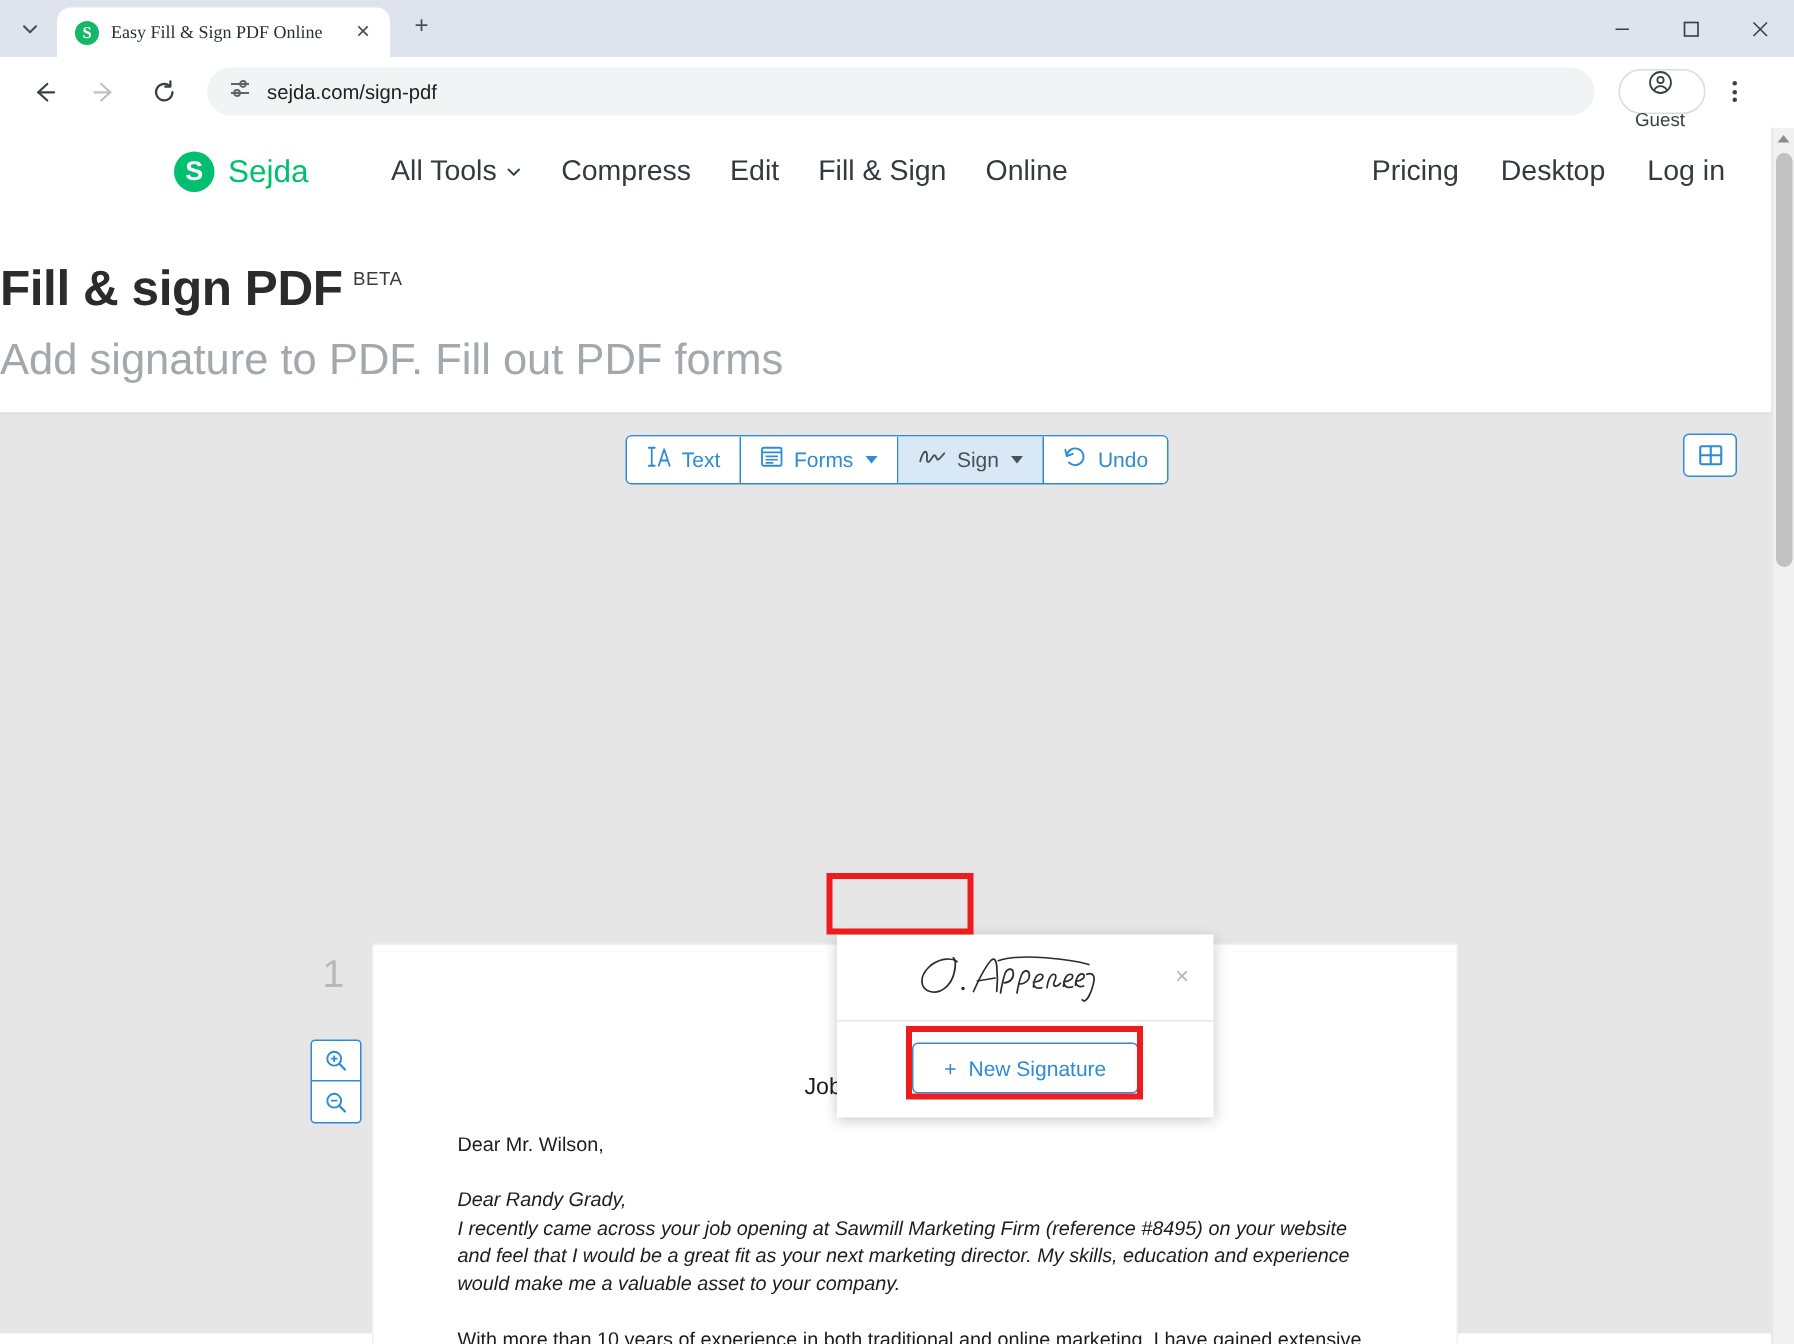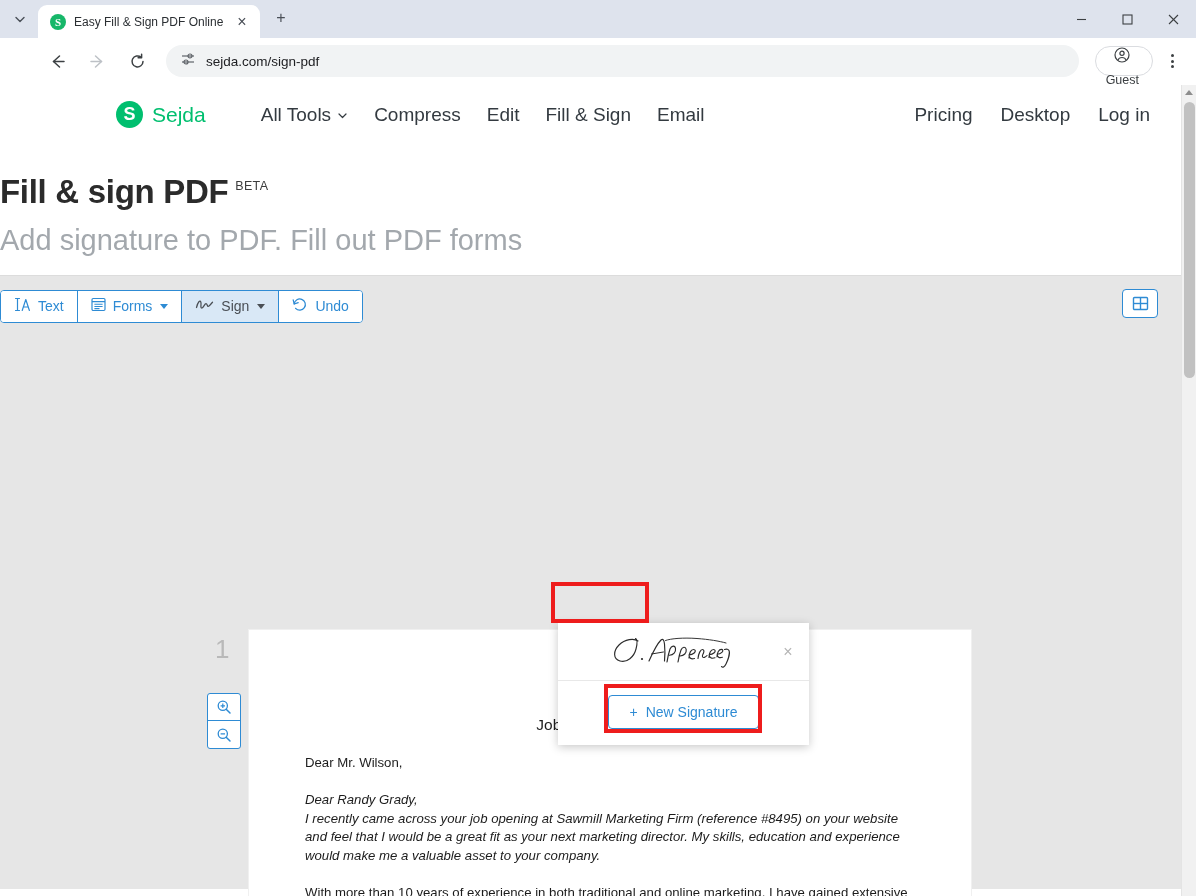--- a/index.html
+++ b/index.html
@@ -47,20 +47,21 @@
     display: flex; align-items: center; justify-content: center;
     flex: 0 0 auto;
     font-family: "Liberation Serif", serif;
   }
   .tab-title {
     font-size: 12px;
     color: #2b2f33;
     white-space: nowrap;
     overflow: hidden;
     flex: 1 1 auto;
+    font-family: Liberation Serif, serif;
   }
   .tab-close, .new-tab-btn {
     width: 20px; height: 20px;
     display: flex; align-items: center; justify-content: center;
     color: #4a4f57;
     border-radius: 50%;
     flex: 0 0 auto;
   }
   .new-tab-btn { margin-left: 8px; margin-bottom: 7px; width: 26px; height: 26px; }
   .win-controls {
@@ -78,21 +79,20 @@
   }
 
   .browser-toolbar {
     height: 47px;
     background: #ffffff;
     display: flex;
     align-items: center;
     padding: 0 10px;
     gap: 2px;
     border-bottom: 1px solid #ffffff;
-    margin-left: 28px;
   }
   .nav-btn {
     width: 30px; height: 30px;
     display: flex; align-items: center; justify-content: center;
     border-radius: 50%;
     color: #3c4043;
     margin: 0 4px;
   }
   .nav-btn.disabled { color: #bdc1c6; }
   .omnibox {
@@ -224,20 +224,21 @@
     background: #e6e6e6;
     height: 614px;
     border-top: 1px solid #dcdcdc;
   }
 
   .toolbar-row {
     position: relative;
     height: 60px;
     display: flex;
     align-items: center;
+    justify-content: center;
   }
   .toolbar {
     display: flex;
     align-items: stretch;
     border: 1px solid #2e8bd4;
     border-radius: 4px;
     background: #ffffff;
     height: 33px;
     overflow: hidden;
   }
@@ -504,21 +505,21 @@
         <span>All Tools</span>
         <span>
           <svg width="11" height="11" viewBox="0 0 11 11">
               <path d="M2 4 L5.5 7.5 L9 4" fill="none" stroke="#333a40" stroke-width="1.2" stroke-linecap="round" stroke-linejoin="round"></path>
             </svg>
         </span>
       </a>
       <a class="nav-link">Compress</a>
       <a class="nav-link">Edit</a>
       <a class="nav-link">Fill &amp; Sign</a>
-      <a class="nav-link">Email</a>
+      <a class="nav-link">Online</a>
     </div>
     <div class="site-nav-right">
       <a class="nav-link">Pricing</a>
       <a class="nav-link">Desktop</a>
       <a class="nav-link">Log in</a>
     </div>
   </div>
 
   <div class="hero">
     <h1 class="hero-title">

